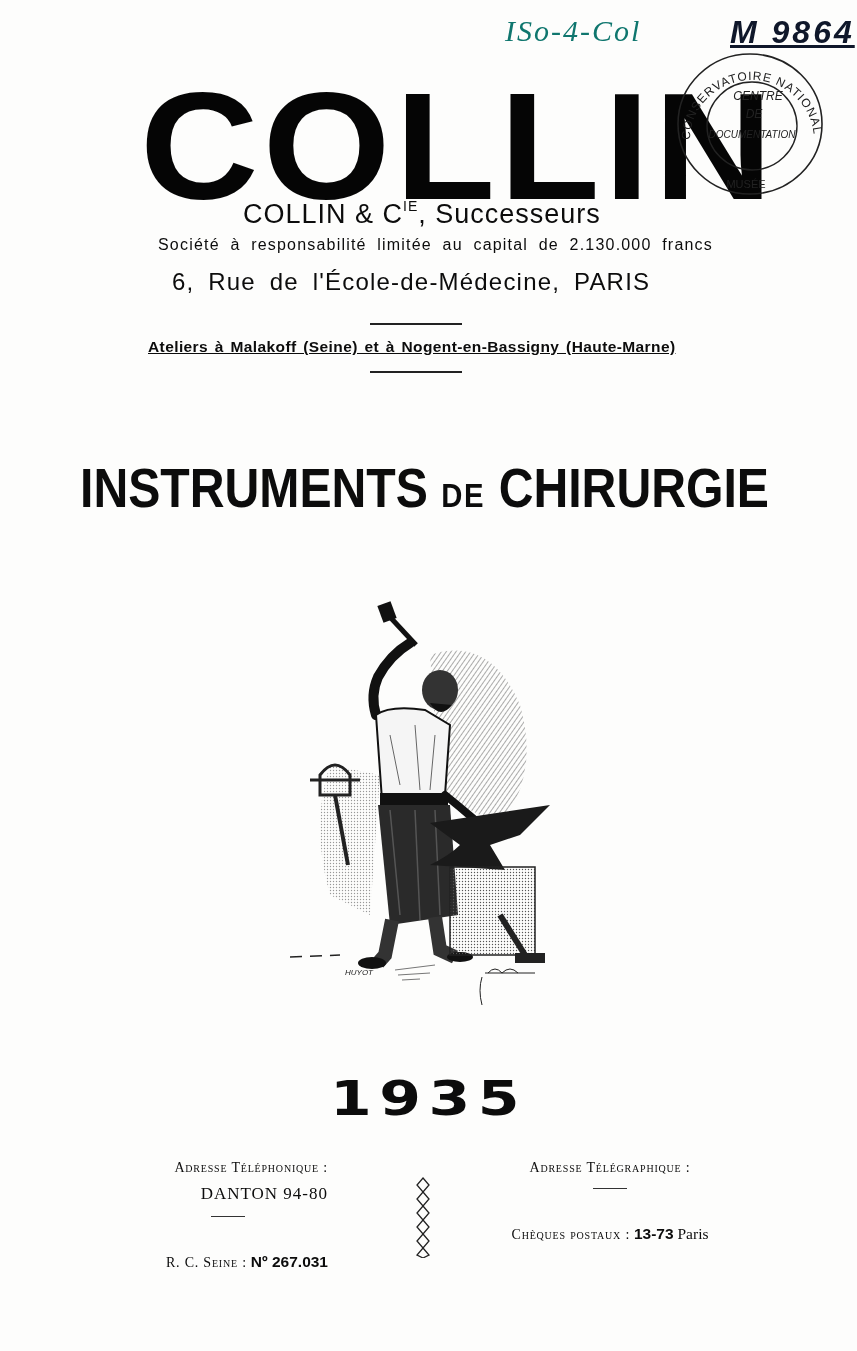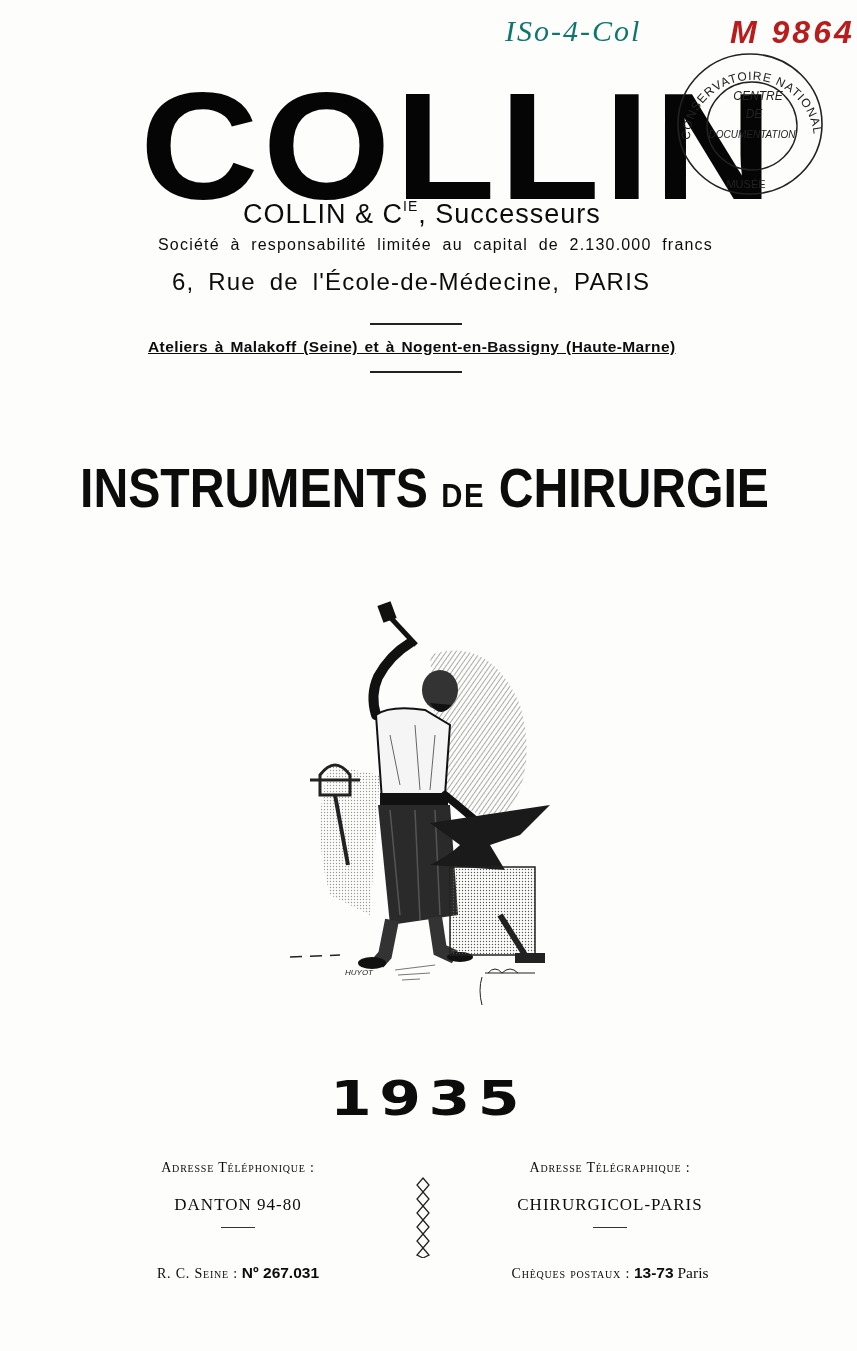--- a/index.html
+++ b/index.html
@@ -4,21 +4,21 @@
   <style>
     html, body { margin: 0; padding: 0; }
     body {
       width: 857px; height: 1351px; position: relative; overflow: hidden;
       background: #fdfdfc; color: #0c0c0c;
       font-family: "Liberation Sans", sans-serif;
     }
     .abs { position: absolute; }
 
     .handwritten-ref { top: 14px; left: 505px; font-family: "Liberation Serif", serif; font-size: 30px; color: #0f766e; letter-spacing: 2px; font-style: italic; }
-    .handwritten-num { top: 14px; left: 730px; font-family: "Liberation Sans", sans-serif; font-size: 32px; font-style: italic; font-weight: bold; letter-spacing: 3px; color: #b91c1c; }
+    .handwritten-num { top: 14px; left: 730px; font-family: "Liberation Sans", sans-serif; font-size: 32px; font-style: italic; font-weight: bold; letter-spacing: 3px; color: #0f172a; text-decoration: underline; }
 
     .logo { top: 70px; left: 140px; font-family: "Liberation Sans", sans-serif; font-weight: bold; font-size: 152px; line-height: 1; letter-spacing: 4px; transform: scaleX(1.08); transform-origin: left top; color: #050505; }
 
     .stamp { top: 50px; left: 668px; width: 156px; height: 148px; }
 
     .successors { top: 198px; left: 243px; font-size: 27px; letter-spacing: 1px; }
     .successors sup { font-size: 14px; vertical-align: 12px; }
     .capital { top: 236px; left: 158px; font-size: 16px; letter-spacing: 1.2px; word-spacing: 5px; }
     .address { top: 268px; left: 172px; font-size: 24px; letter-spacing: 1.2px; word-spacing: 6px; }
     .rule { height: 1.5px; background: #222; }
@@ -27,24 +27,24 @@
     .rule2 { top: 371px; left: 370px; width: 92px; }
 
     .title { top: 455px; left: 80px; font-family: "Liberation Sans", sans-serif; font-weight: bold; font-size: 56px; letter-spacing: 0px; transform: scaleX(0.86); transform-origin: left top; white-space: nowrap; }
     .title .de { font-size: 34px; letter-spacing: 2px; }
 
     .illustration { top: 595px; left: 290px; width: 290px; height: 410px; }
 
     .year { top: 1070px; left: 0; right: 0; text-align: center; font-family: "DejaVu Sans", sans-serif; font-weight: bold; font-size: 48px; letter-spacing: 6px; transform: scaleX(1.25); }
 
     .footer-col { font-family: "Liberation Serif", serif; text-align: center; }
-    .fl { top: 1160px; left: 138px; width: 200px; }
+    .fl { top: 1160px; left: 128px; width: 200px; text-align: right; }
     .fr { top: 1160px; left: 490px; width: 240px; }
     .small-caps { font-variant: small-caps; font-size: 14px; letter-spacing: 0.8px; }
-    .fval { font-size: 17px; letter-spacing: 1px; margin-top: 19px; }
+    .fval { font-size: 17px; letter-spacing: 1px; margin-top: 8px; }
     .frule { width: 34px; height: 1px; background: #333; margin: 12px auto 10px; }
     .fline { font-size: 15.5px; white-space: nowrap; margin-top: 36px; }
     .fline b { font-family: "Liberation Sans", sans-serif; }
     .ornament { top: 1176px; left: 413px; width: 20px; height: 82px; }
   </style>
 </head>
 <body>
 
 <div class="abs handwritten-ref">ISo-4-Col</div>
 <div class="abs handwritten-num">M 9864</div>
@@ -154,20 +154,19 @@
     <path d="M10 16 L16 23 L10 30 L4 23 Z"></path>
     <path d="M10 30 L16 37 L10 44 L4 37 Z"></path>
     <path d="M10 44 L16 51 L10 58 L4 51 Z"></path>
     <path d="M10 58 L16 65 L10 72 L4 65 Z"></path>
     <path d="M10 72 L16 79 L10 82 L4 79 Z"></path>
   </g>
 </svg>
 
 <div class="abs footer-col fr">
   <div class="small-caps">Adresse Télégraphique :</div>
-  <div class="fval">CHIRURGICOL-PARIS</div>
   <div class="frule"></div>
   <div class="fline">
     <span class="small-caps">Chèques postaux :</span>
     <b>13-73</b>
     <span>Paris</span>
   </div>
 </div>
 
 </body></html>

